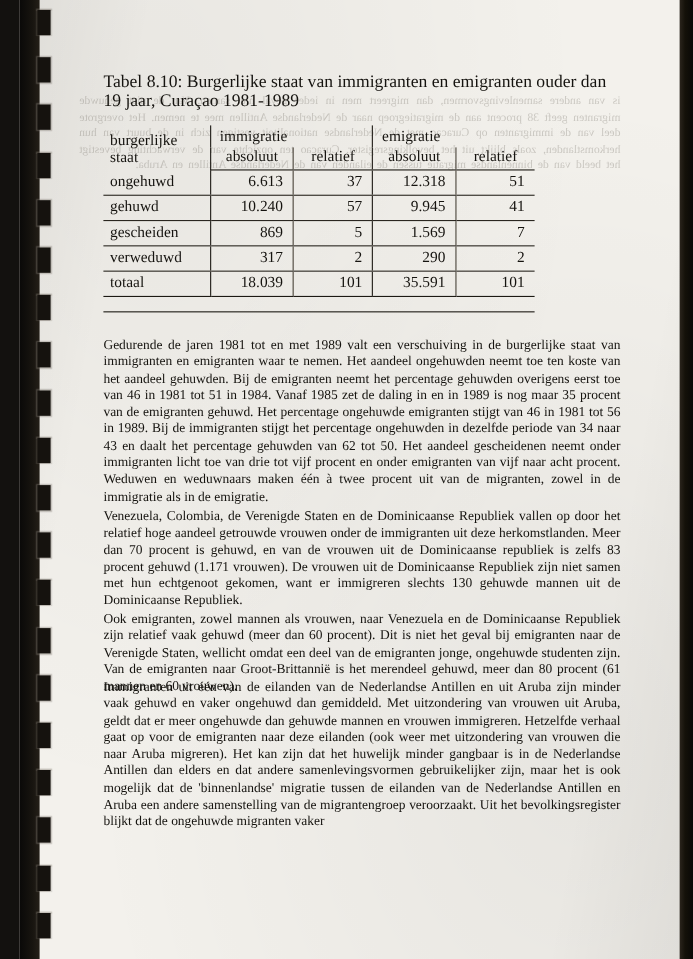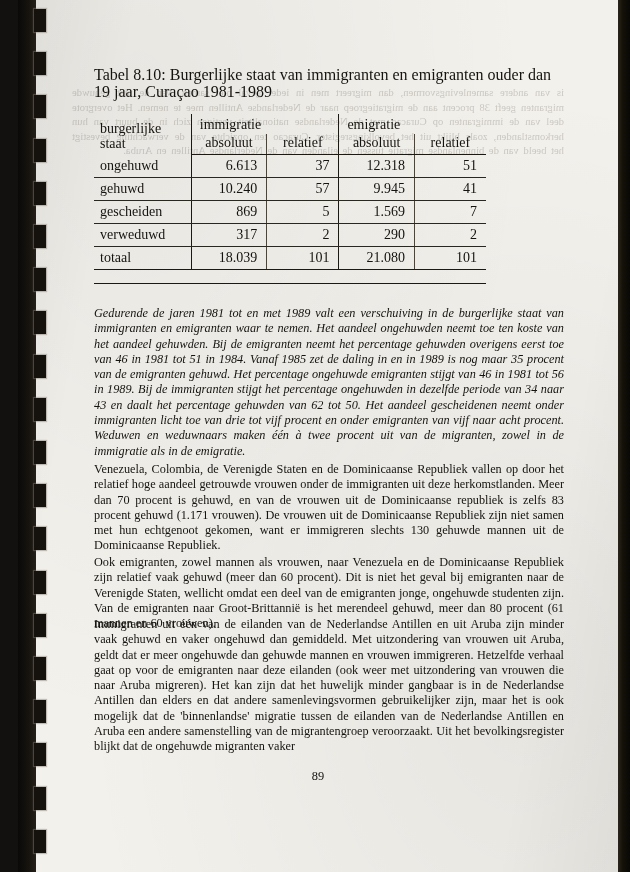--- a/index.html
+++ b/index.html
@@ -167,21 +167,21 @@
   .prose {
     position: absolute;
     left: 22px;
     width: 470px;
     font-size: 12.25px;
     line-height: 15.3px;
     text-align: justify;
     color: #15130f;
     text-justify: inter-word;
   }
-  #para-1 { top: 306px; font-style: italic; }
+  #para-1 { top: 306px; }
   #para-2 { top: 462px; }
   #para-3 { top: 555px; }
   #para-4 { top: 617px; }
 
   
   #page-number {
     position: absolute;
     left: 0;
     top: 769px;
     width: 492px;
@@ -246,33 +246,32 @@
           <td class="c-num bl">317</td>
           <td class="c-num faint-l">2</td>
           <td class="c-num bl">290</td>
           <td class="c-num faint-l">2</td>
         </tr>
 
         <tr class="total-row">
           <td class="c-label total">totaal</td>
           <td class="c-num bl">18.039</td>
           <td class="c-num faint-l">101</td>
-          <td class="c-num bl">21.080</td>
+          <td class="c-num bl">35.591</td>
           <td class="c-num faint-l">101</td>
         </tr>
       </tbody>
     </table>
     <div id="total-underline"></div>
 
     <div class="prose" id="para-1">Gedurende de jaren 1981 tot en met 1989 valt een verschuiving in de burgerlijke staat van immigranten en emigranten waar te nemen. Het aandeel ongehuwden neemt toe ten koste van het aandeel gehuwden. Bij de emigranten neemt het percentage gehuwden overigens eerst toe van 46 in 1981 tot 51 in 1984. Vanaf 1985 zet de daling in en in 1989 is nog maar 35 procent van de emigranten gehuwd. Het percentage ongehuwde emigranten stijgt van 46 in 1981 tot 56 in 1989. Bij de immigranten stijgt het percentage ongehuwden in dezelfde periode van 34 naar 43 en daalt het percentage gehuwden van 62 tot 50. Het aandeel gescheidenen neemt onder immigranten licht toe van drie tot vijf procent en onder emigranten van vijf naar acht procent. Weduwen en weduwnaars maken één à twee procent uit van de migranten, zowel in de immigratie als in de emigratie.</div>
     <div class="prose" id="para-2">Venezuela, Colombia, de Verenigde Staten en de Dominicaanse Republiek vallen op door het relatief hoge aandeel getrouwde vrouwen onder de immigranten uit deze herkomstlanden. Meer dan 70 procent is gehuwd, en van de vrouwen uit de Dominicaanse republiek is zelfs 83 procent gehuwd (1.171 vrouwen). De vrouwen uit de Dominicaanse Republiek zijn niet samen met hun echtgenoot gekomen, want er immigreren slechts 130 gehuwde mannen uit de Dominicaanse Republiek.</div>
     <div class="prose" id="para-3">Ook emigranten, zowel mannen als vrouwen, naar Venezuela en de Dominicaanse Republiek zijn relatief vaak gehuwd (meer dan 60 procent). Dit is niet het geval bij emigranten naar de Verenigde Staten, wellicht omdat een deel van de emigranten jonge, ongehuwde studenten zijn. Van de emigranten naar Groot-Brittannië is het merendeel gehuwd, meer dan 80 procent (61 mannen en 60 vrouwen).</div>
     <div class="prose" id="para-4">Immigranten uit één van de eilanden van de Nederlandse Antillen en uit Aruba zijn minder vaak gehuwd en vaker ongehuwd dan gemiddeld. Met uitzondering van vrouwen uit Aruba, geldt dat er meer ongehuwde dan gehuwde mannen en vrouwen immigreren. Hetzelfde verhaal gaat op voor de emigranten naar deze eilanden (ook weer met uitzondering van vrouwen die naar Aruba migreren). Het kan zijn dat het huwelijk minder gangbaar is in de Nederlandse Antillen dan elders en dat andere samenlevingsvormen gebruikelijker zijn, maar het is ook mogelijk dat de 'binnenlandse' migratie tussen de eilanden van de Nederlandse Antillen en Aruba een andere samenstelling van de migrantengroep veroorzaakt. Uit het bevolkingsregister blijkt dat de ongehuwde migranten vaker</div>
 
-    <div id="page-number">89</div>
   </div>
 
   <div id="gutter-left"></div>
   <div id="punch-holes">
       <div class="punch-hole" style="top: 9px;"></div>
       <div class="punch-hole" style="top: 52.2px;"></div>
       <div class="punch-hole" style="top: 95.4px;"></div>
       <div class="punch-hole" style="top: 138.6px;"></div>
       <div class="punch-hole" style="top: 181.8px;"></div>
       <div class="punch-hole" style="top: 225px;"></div>

